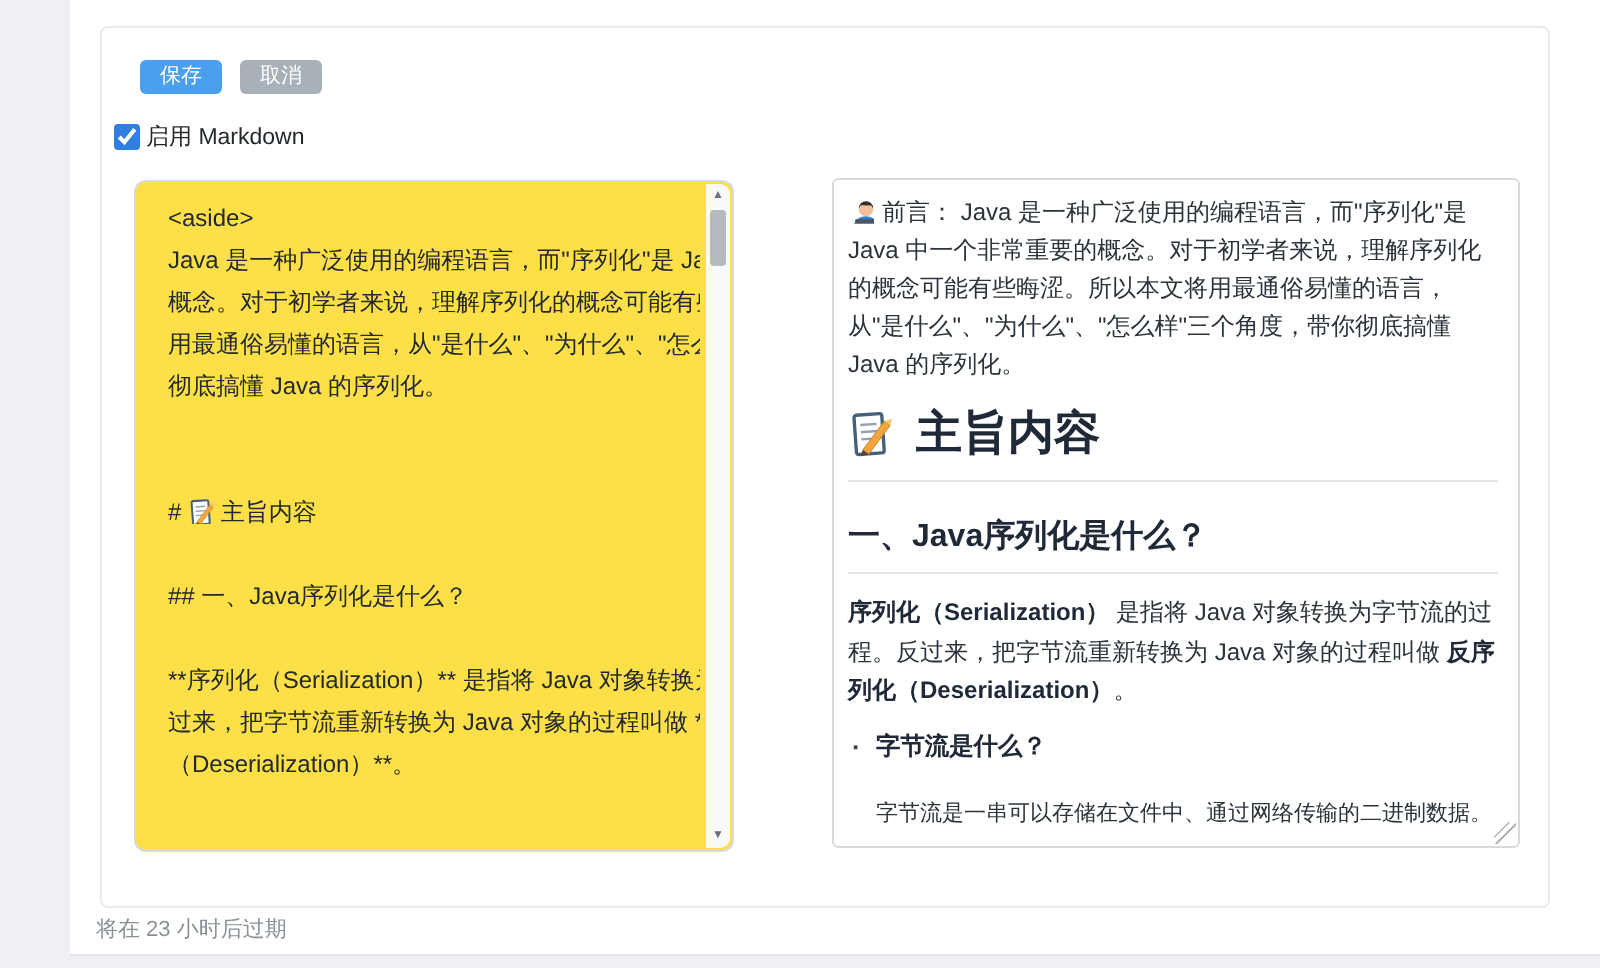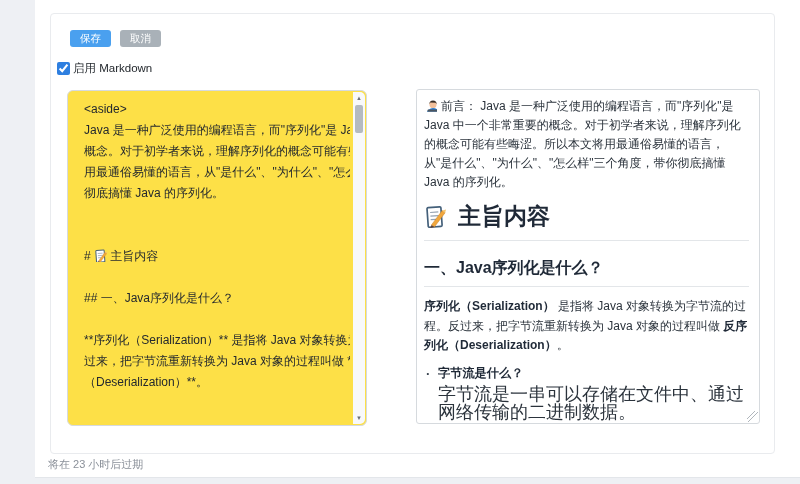--- a/index.html
+++ b/index.html
@@ -73,21 +73,21 @@
   .pv-h2{
     margin:17px 0 0 0;font-size:16px;font-weight:bold;color:#1f2937;
     padding-bottom:7px;border-bottom:1px solid #e3e6e9;
   }
   .pv-p{margin:10px 0 0 0;font-size:12px;line-height:19.5px;}
   .pv-p b{color:#1f2937;}
   .pv-ul{margin:8px 0 0 0;padding:0 0 0 2px;list-style:none;}
   .pv-li{position:relative;padding-left:12px;margin-top:4px;}
   .pv-li::before{content:"·";position:absolute;left:0;top:0;font-weight:bold;color:#3a4450;font-size:13px;line-height:19px;}
   .pv-q{font-size:12.2px;font-weight:bold;color:#1f2937;line-height:19px;}
-  .pv-a{font-size:18px;line-height:18.5px;margin-top:2px;}
+  .pv-a{font-size:11px;line-height:18.5px;margin-top:15px;}
   .grip{
     position:absolute;right:1px;bottom:1px;width:11px;height:11px;cursor:nwse-resize;
     background:
       linear-gradient(135deg,transparent 0 5px,#b0b6bc 5px 6px,transparent 6px 8px,#b0b6bc 8px 9px,transparent 9px);
   }
   
   .emo{width:13px;height:13px;display:inline-block;vertical-align:-2px;}
   .emo-lg{width:24px;height:24px;flex:0 0 24px;}
   
   .expiry{position:absolute;left:13px;top:457px;font-size:11px;color:#8a9099;}

